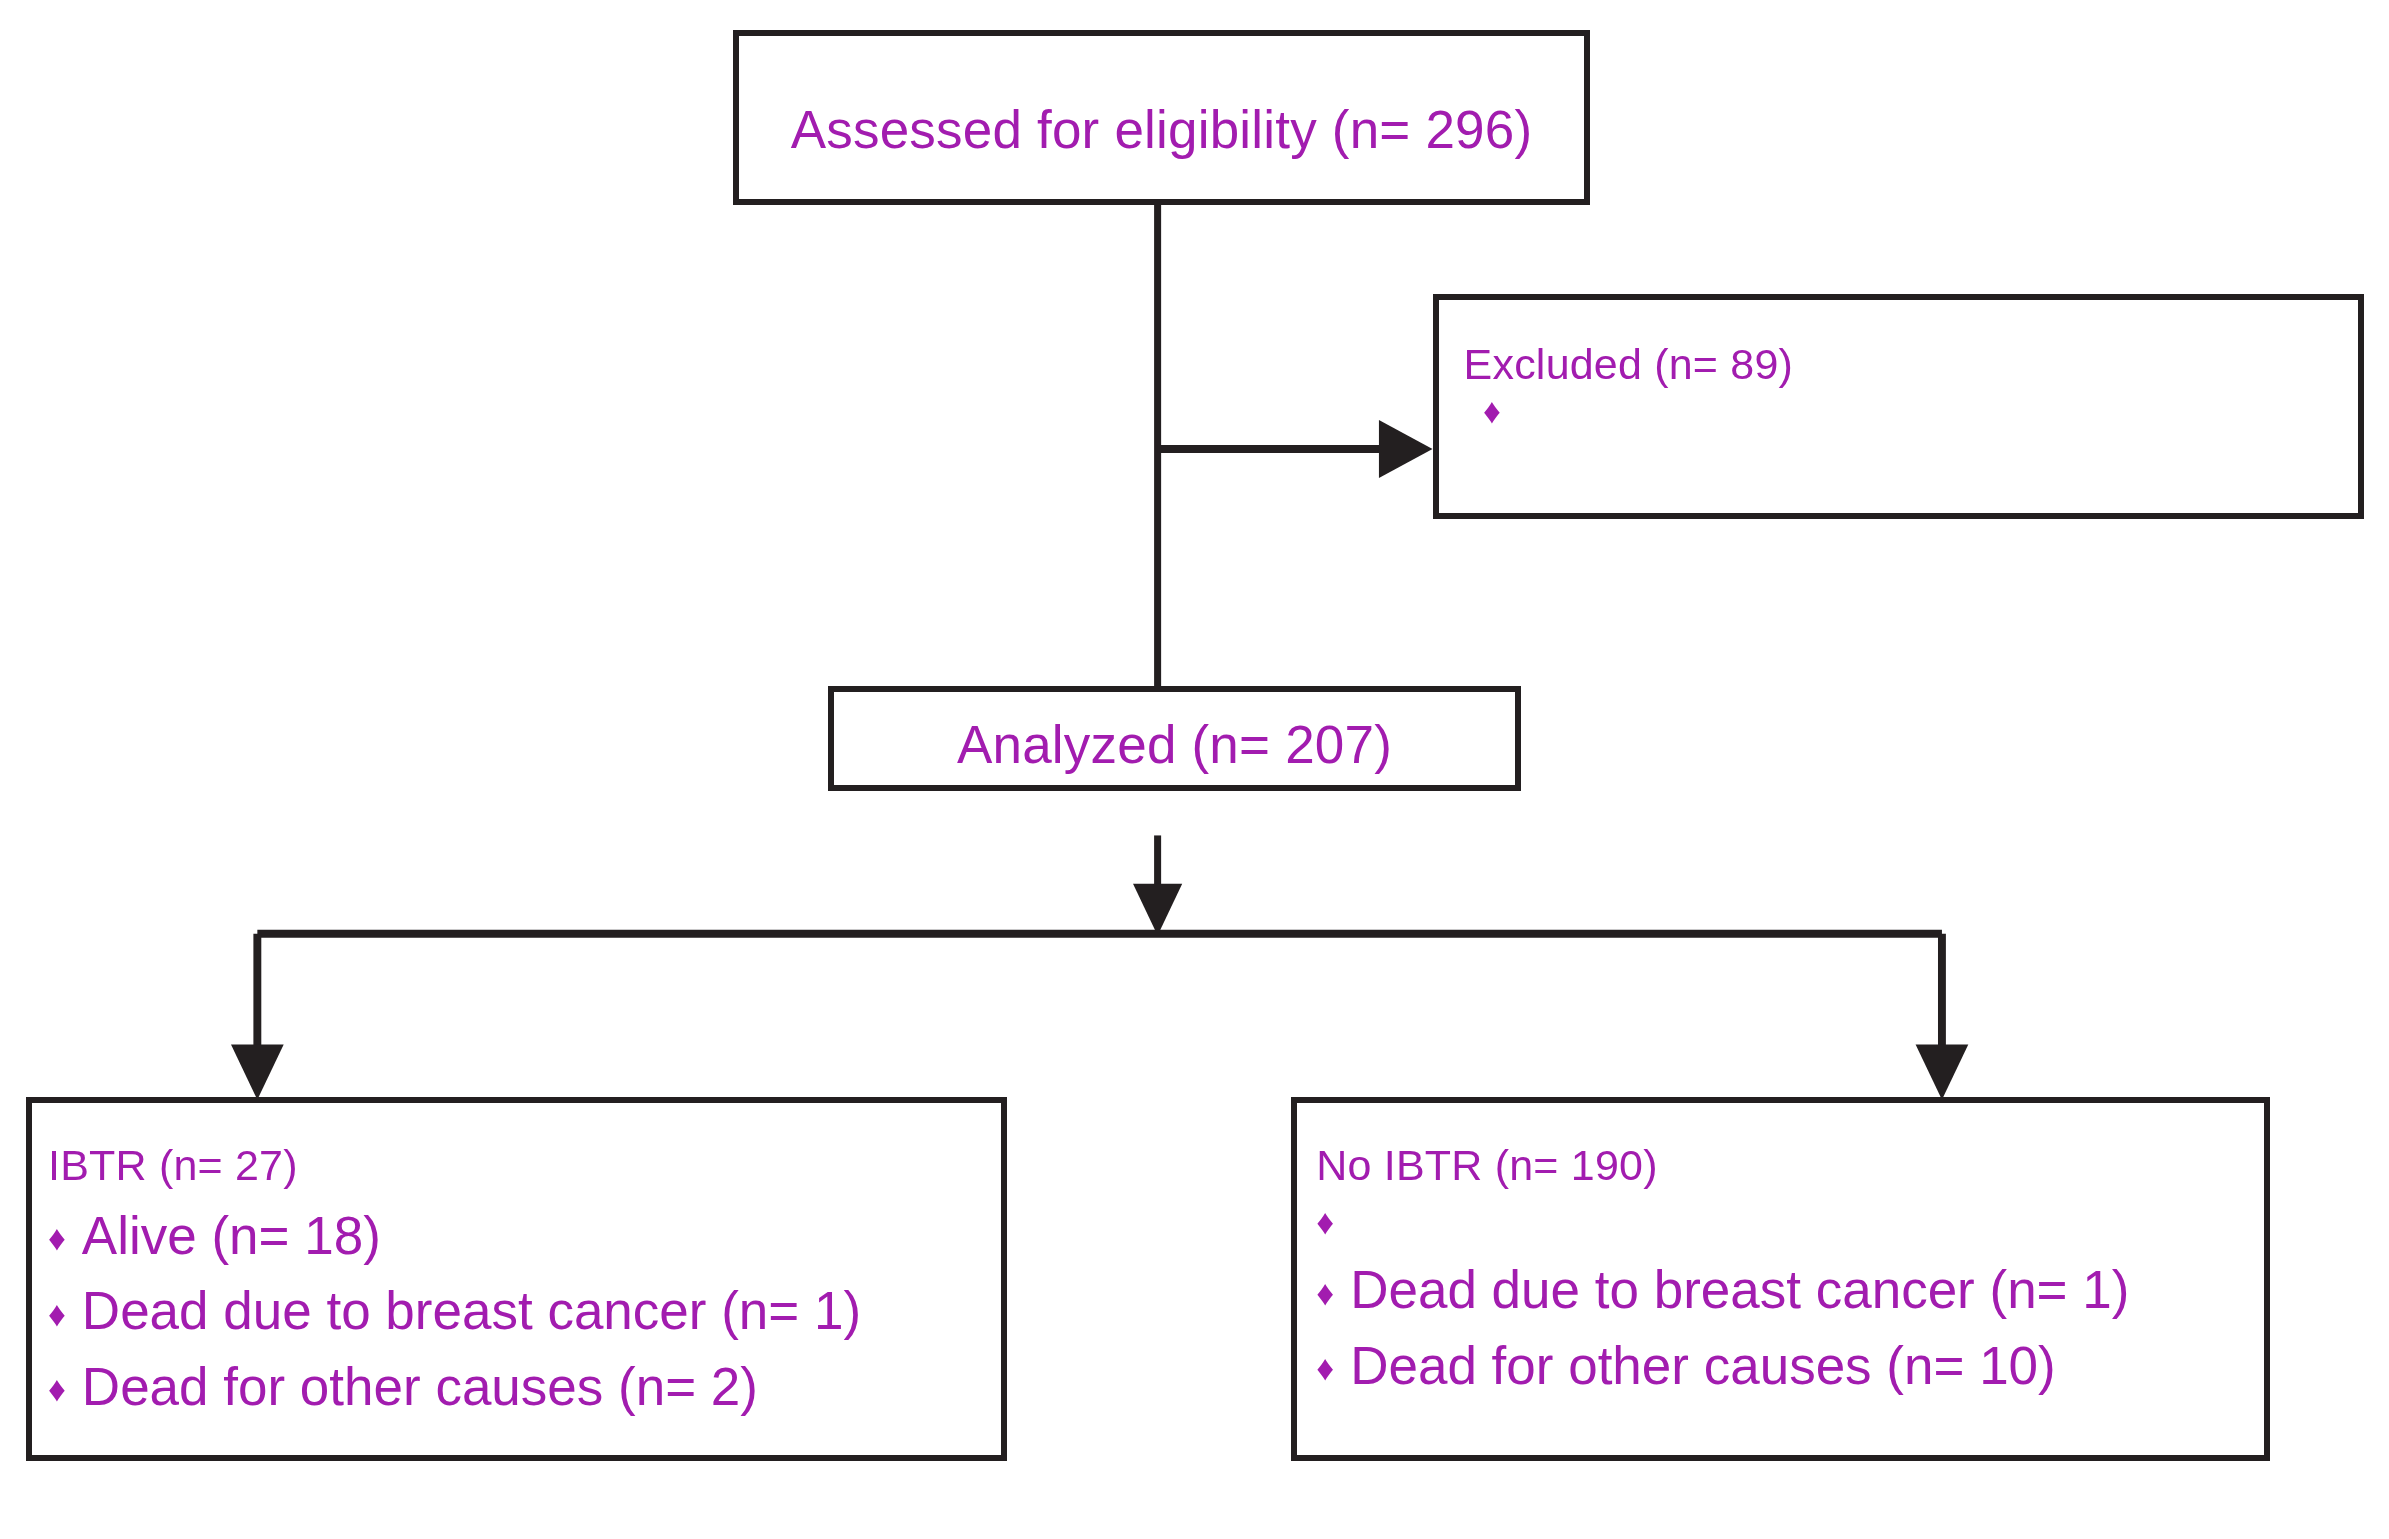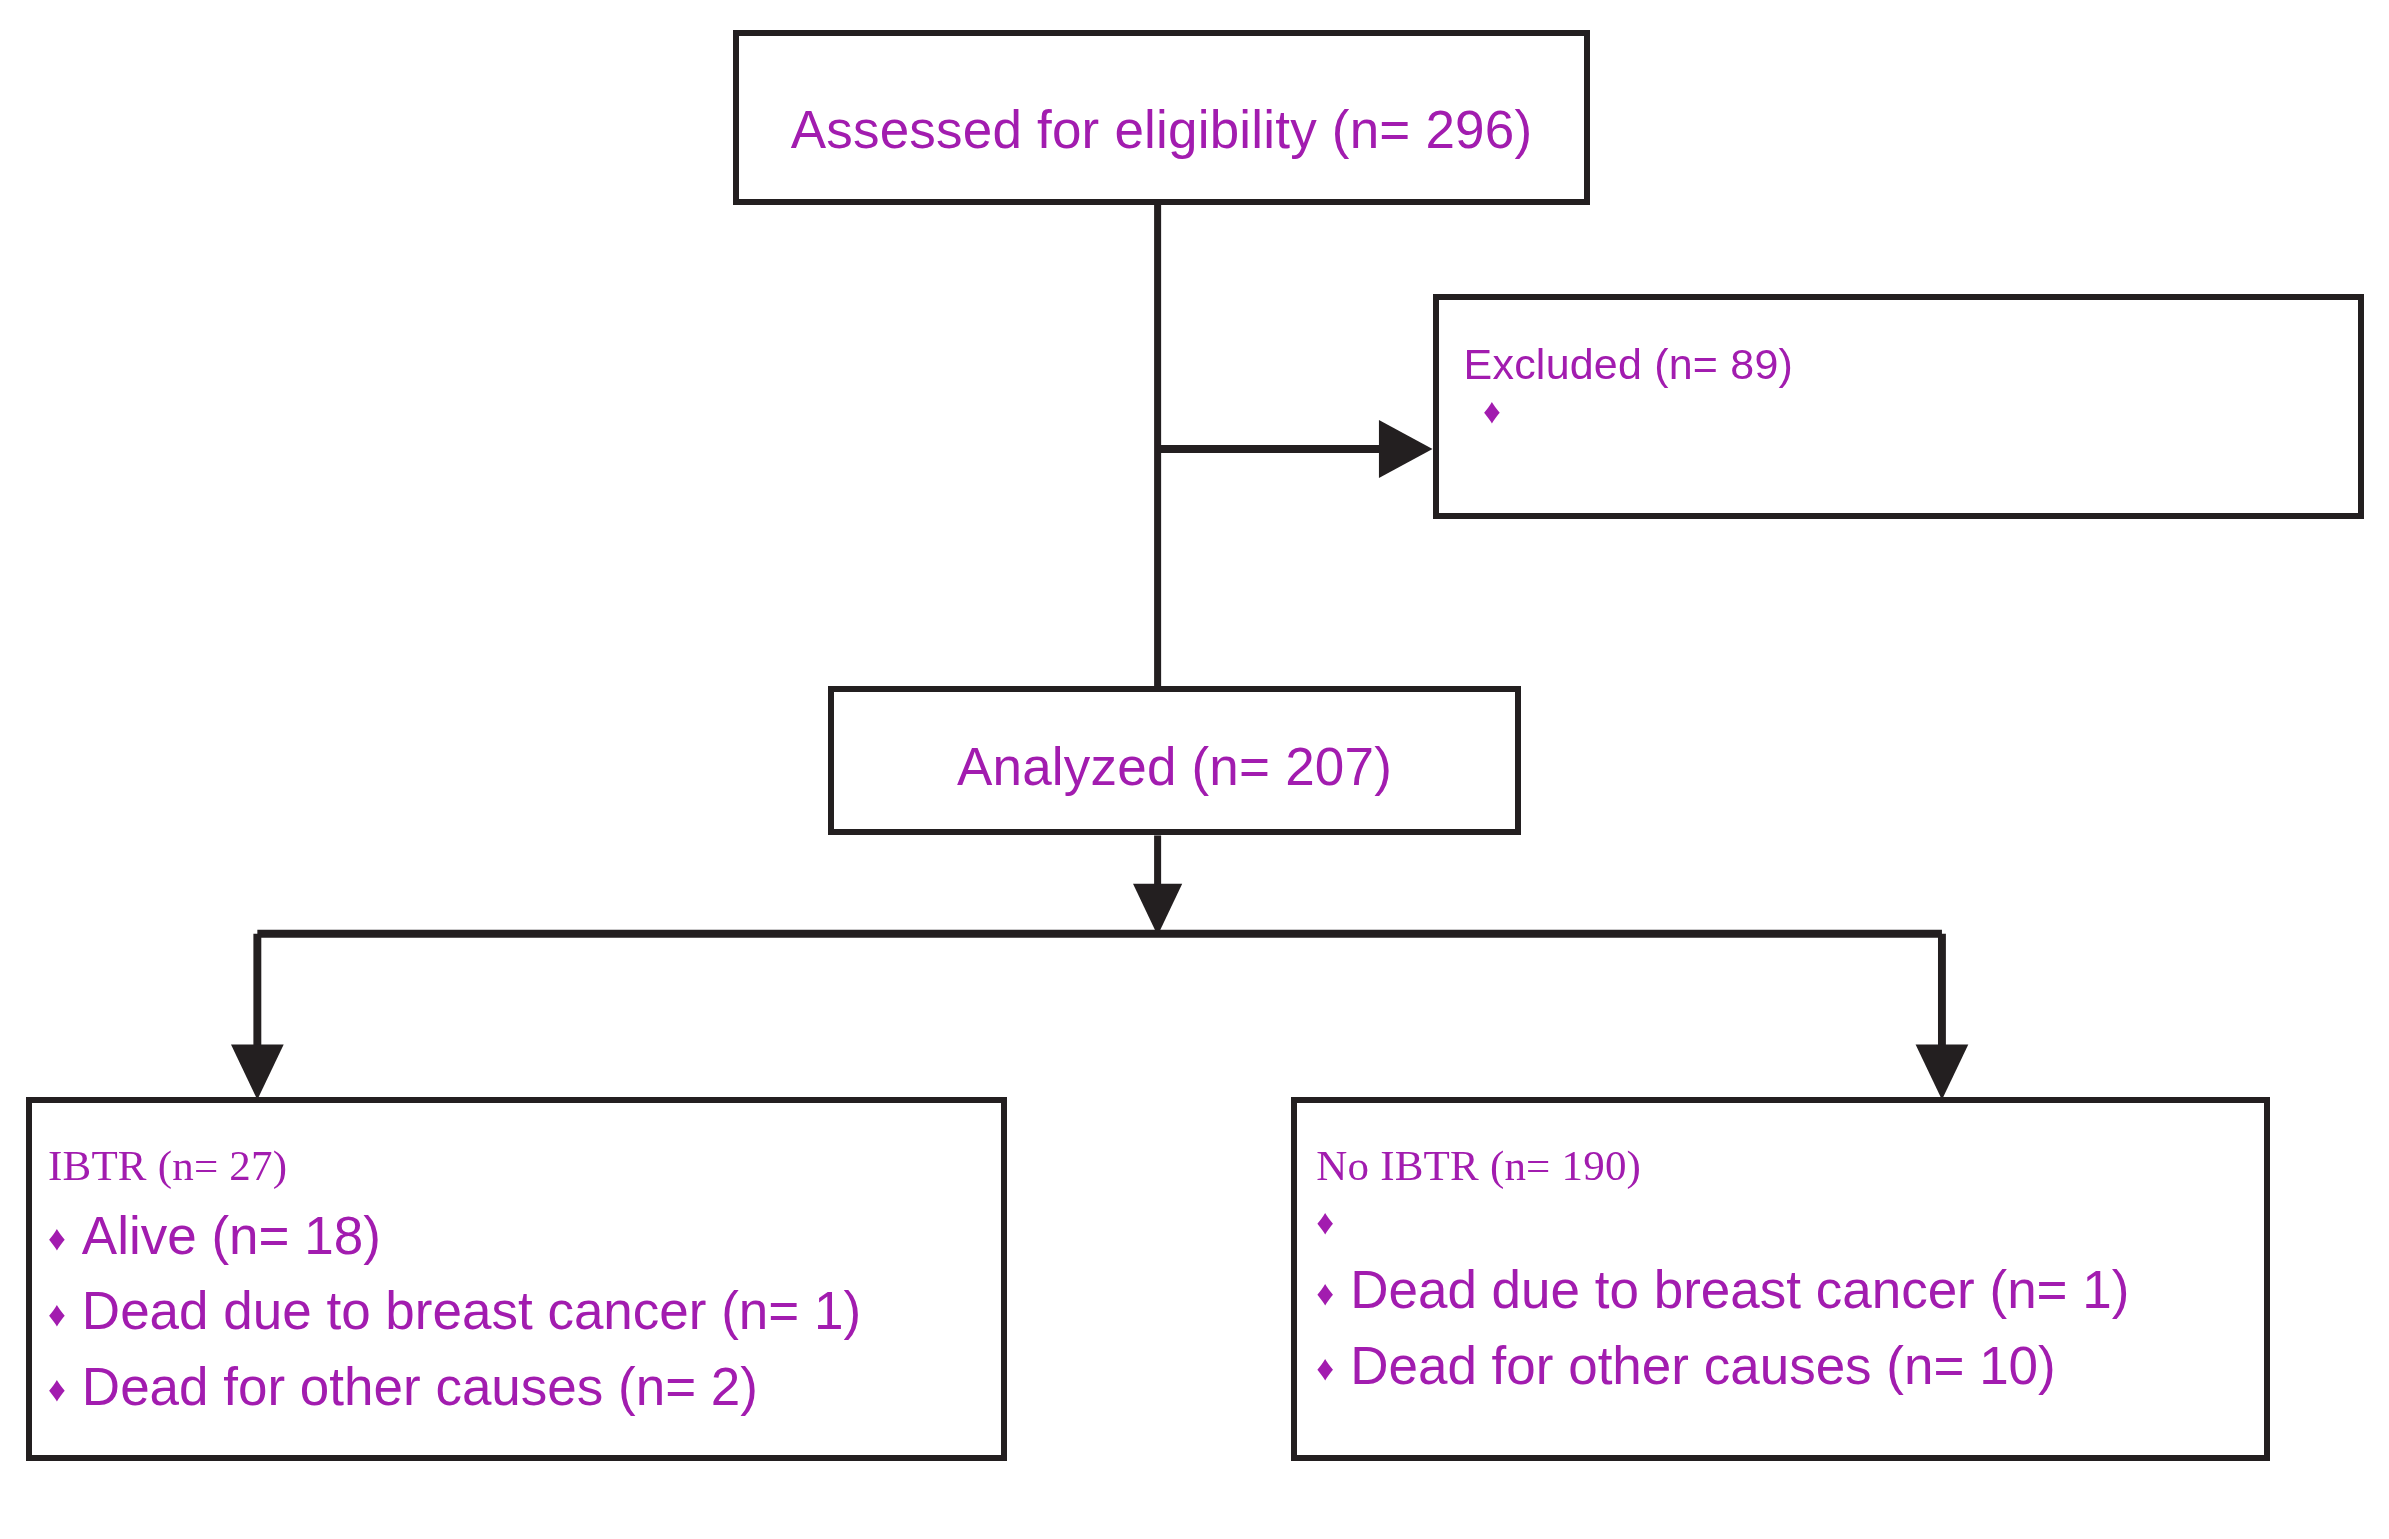--- a/index.html
+++ b/index.html
@@ -73,36 +73,36 @@
     top: -3.5px;
   }
   
   #node-assessed {
     left: 733px;  top: 30px;   width: 857px;  height: 175px;
   }
   #node-excluded {
     left: 1433px; top: 294px;  width: 931px; height: 225px;
   }
   #node-analyzed {
-    left: 828px;  top: 686px;  width: 693px;  height: 149px;
+    left: 828px;  top: 686px;  width: 693px;  height: 105px;
   }
   #node-ibtr {
     left: 26px;   top: 1097px; width: 981px; height: 364px;
   }
   #node-noibtr {
     left: 1243px; top: 1097px; width: 979px; height: 364px; margin-left: 48px;
   }
   #assessed-text { top: 12.3px; }
   #analyzed-text { top: 7px; }
   #excluded-text { left: 24.6px; right: 17.6px; top: 42px; }
   #ibtr-text     { left: 16px; right: 14px; top: 40px; }
   #noibtr-text   { left: 19.3px; right: 14px; top: 40px; }
   #excluded-text .heading-line { margin-bottom: 8.8px; }
   #ibtr-text .heading-line,
-  #noibtr-text .heading-line { margin-bottom: 19.3px; font-family: Liberation Serif, serif; }
+  #noibtr-text .heading-line { margin-bottom: 19.3px; }
   #ibtr-text ul.bullets li,
   #noibtr-text ul.bullets li { margin-bottom: 19.3px; }
   #excluded-text ul.bullets li { padding-left: 19.3px; }
 </style>
 </head>
 <body>
 
 <div id="canvas">
 
   <svg id="wires" viewBox="0 0 2720 1753" width="2389" height="1540">

